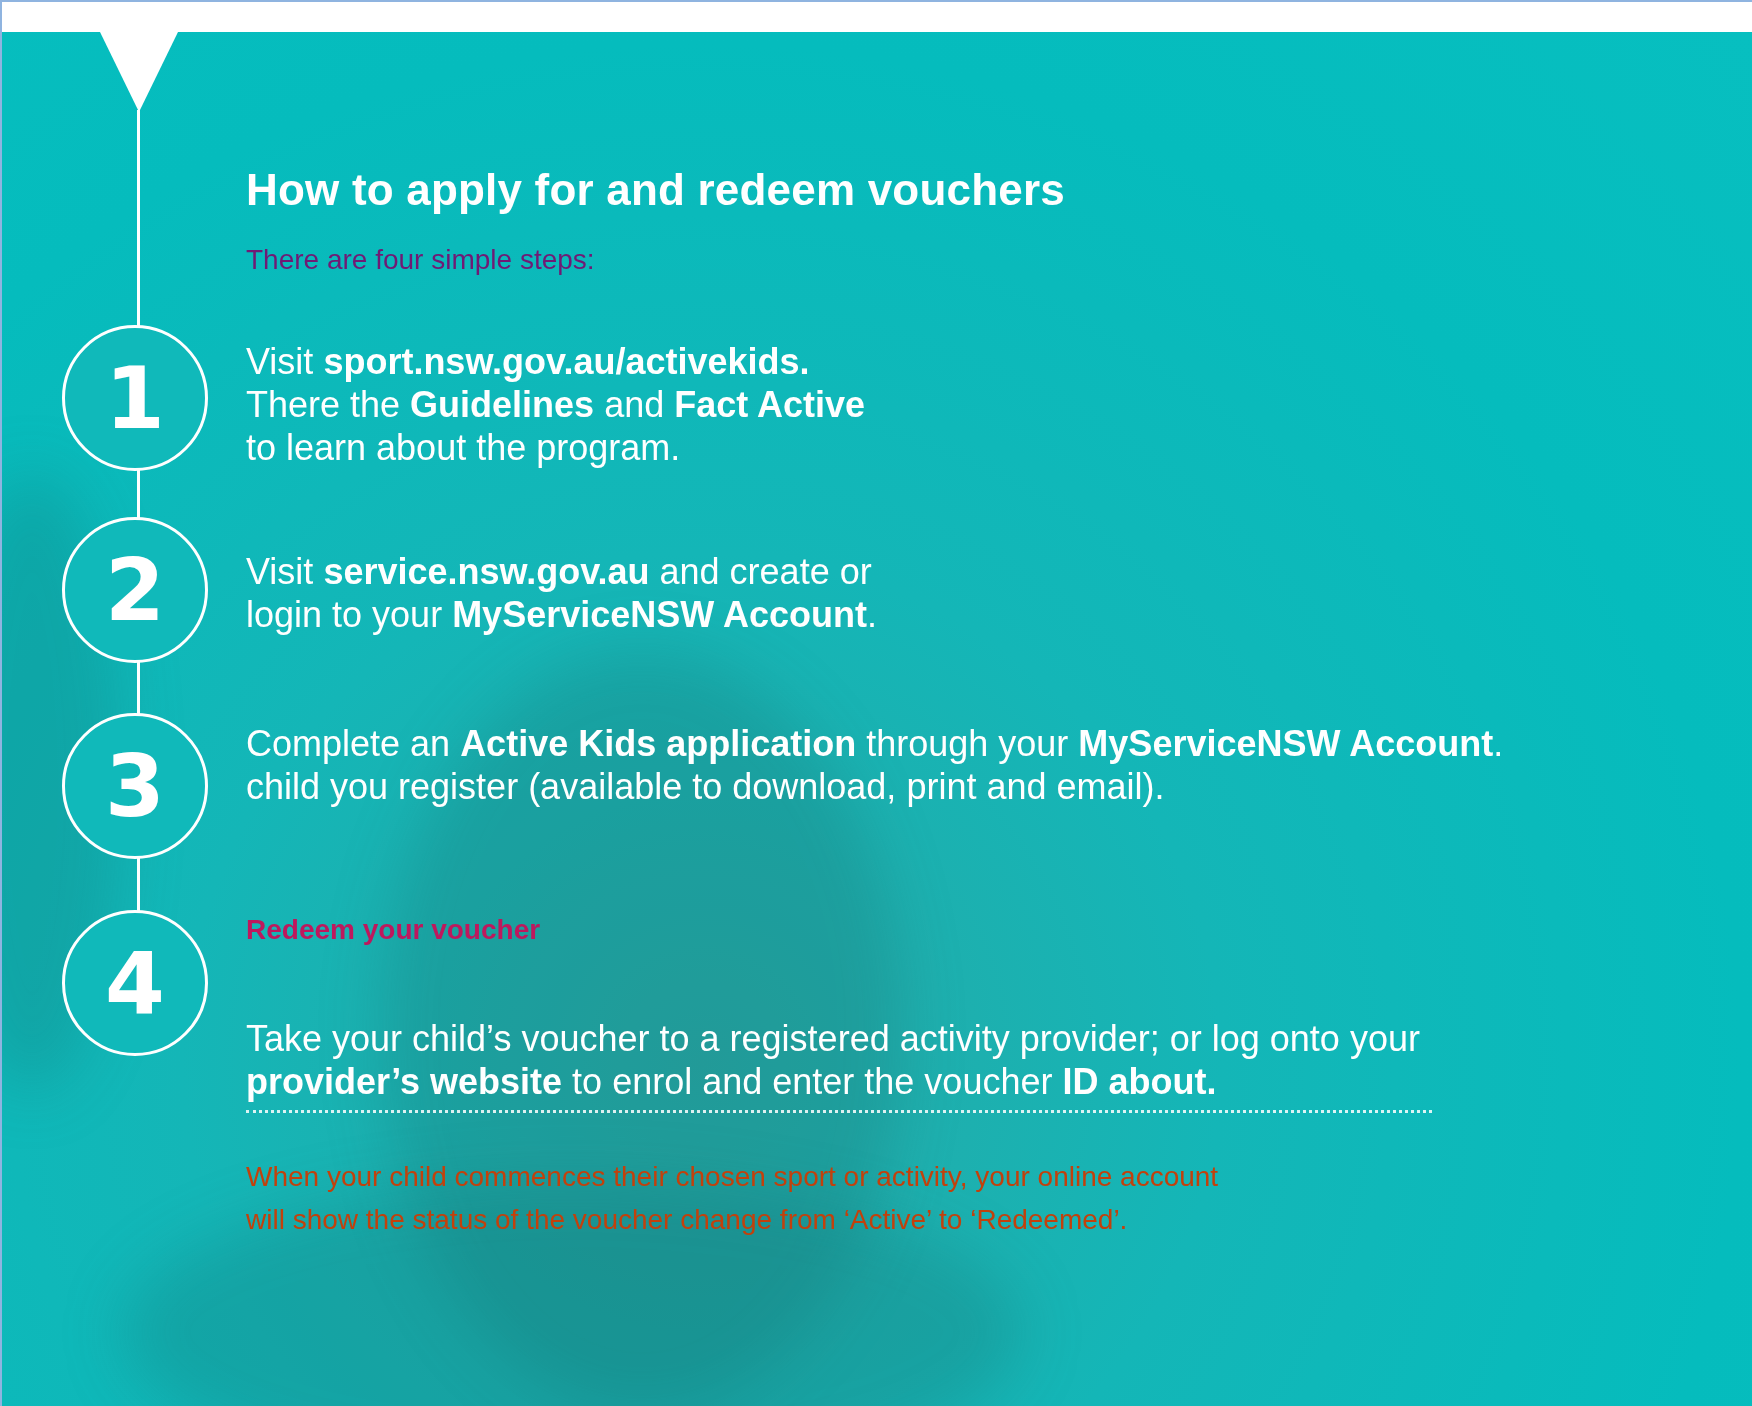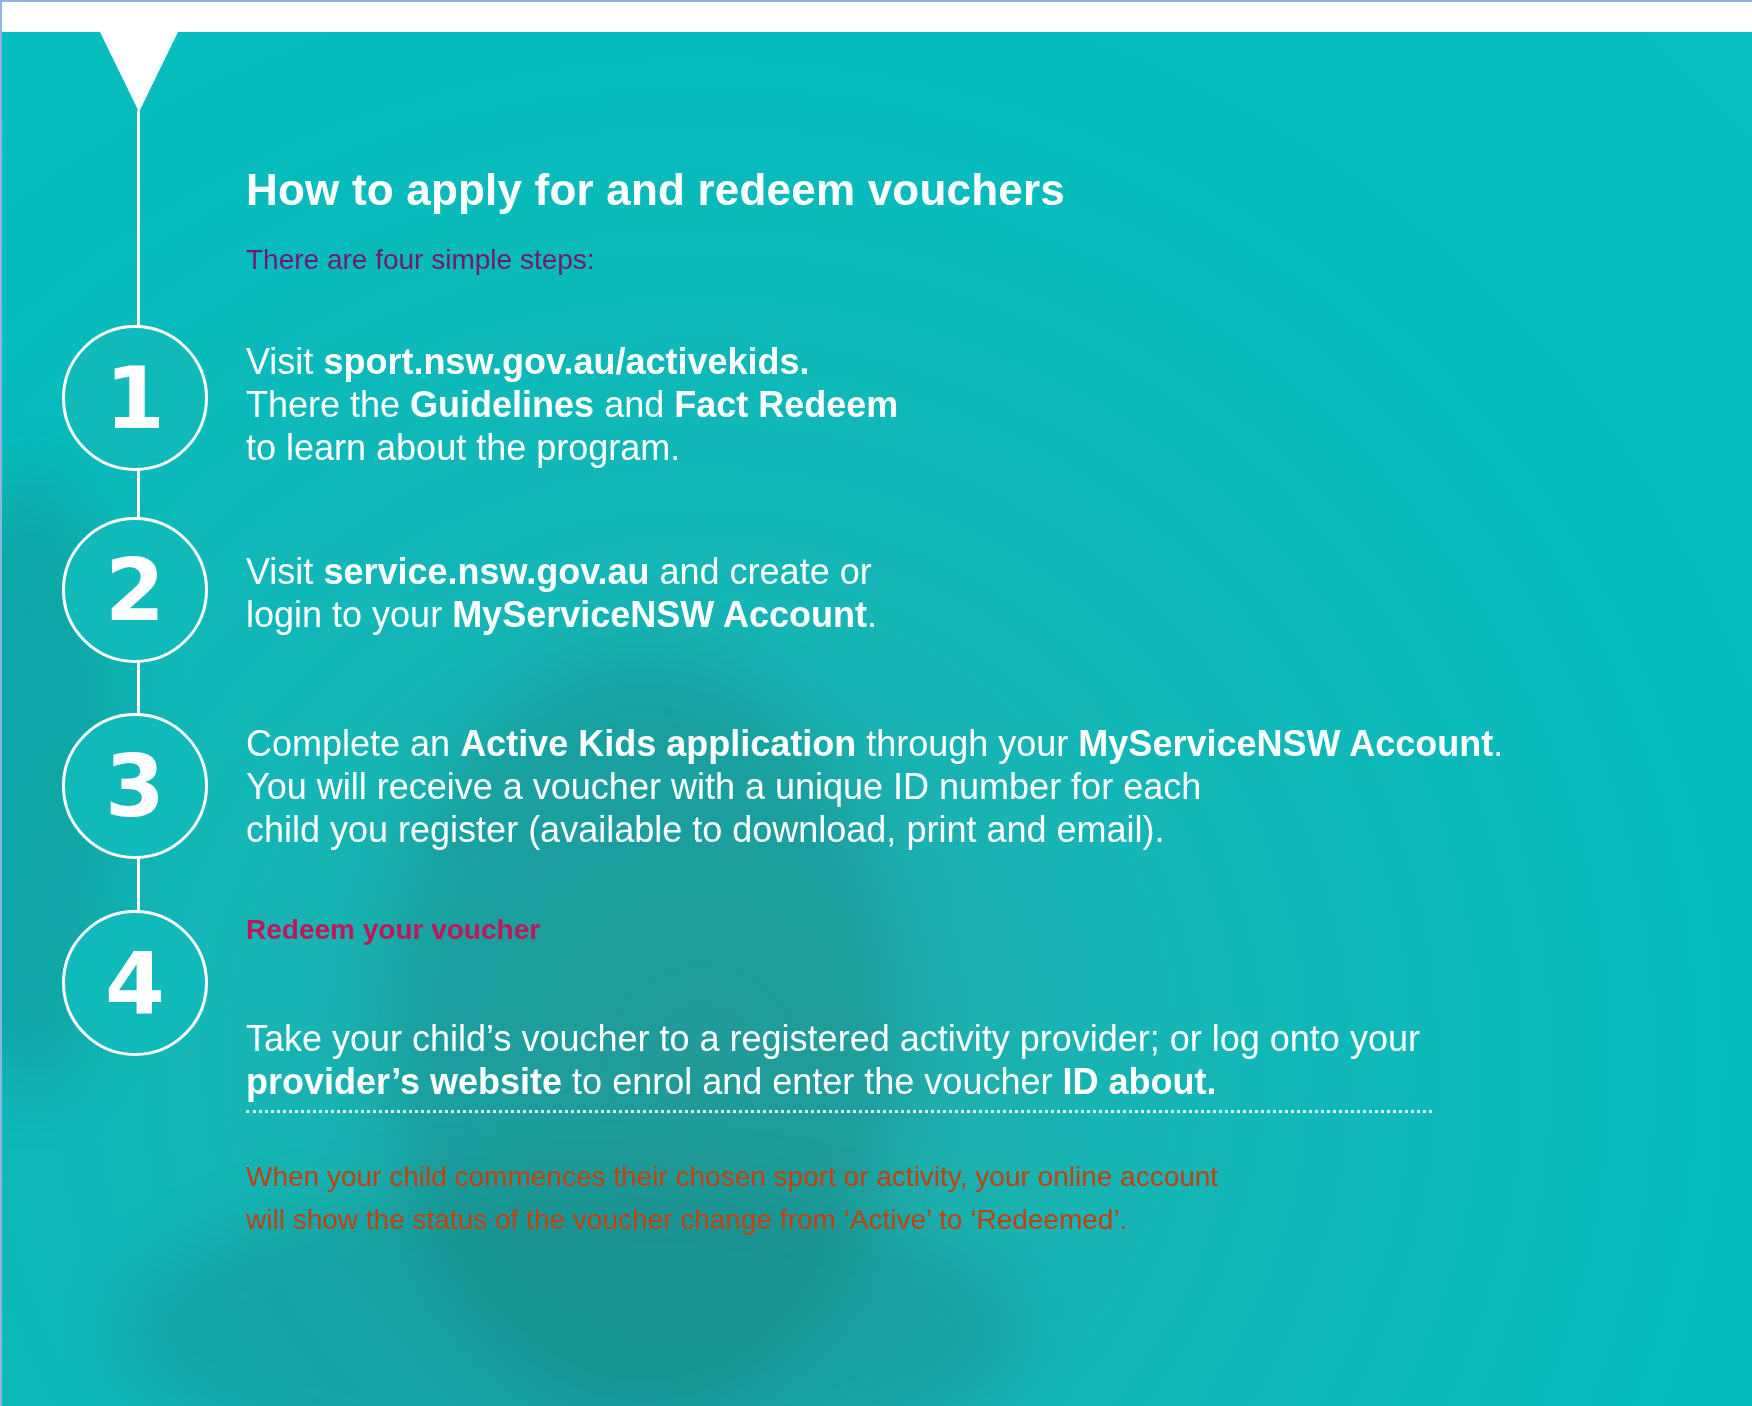--- a/index.html
+++ b/index.html
@@ -82,21 +82,21 @@
 <div class="subtitle">There are four simple steps:</div>
 
 <div class="step-circle" style="left:62px; top:325px;">
   <span>1</span>
 </div>
 <div class="step-text" style="top:340px;">
   <div>
     <span>Visit </span><b>sport.nsw.gov.au/activekids.</b>
   </div>
   <div>
-    <span>There the </span><b>Guidelines</b><span> and </span><b>Fact Redeem</b>
+    <span>There the </span><b>Guidelines</b><span> and </span><b>Fact Active</b>
   </div>
   <div>
     <span>to learn about the program.</span>
   </div>
 </div>
 
 <div class="step-circle" style="left:62px; top:517px;">
   <span>2</span>
 </div>
 <div class="step-text" style="top:550px;">
@@ -107,23 +107,20 @@
     <span>login to your </span><b>MyServiceNSW Account</b><span>.</span>
   </div>
 </div>
 
 <div class="step-circle" style="left:62px; top:713px;">
   <span>3</span>
 </div>
 <div class="step-text" style="top:722px;">
   <div>
     <span>Complete an </span><b>Active Kids application</b><span> through your </span><b>MyServiceNSW Account</b><span>.</span>
-  </div>
-  <div>
-    <span>You will receive a voucher with a unique ID number for each</span>
   </div>
   <div>
     <span>child you register (available to download, print and email).</span>
   </div>
 </div>
 
 <div class="step-circle" style="left:62px; top:910px;">
   <span>4</span>
 </div>
 <div class="step-heading">Redeem your voucher</div>

